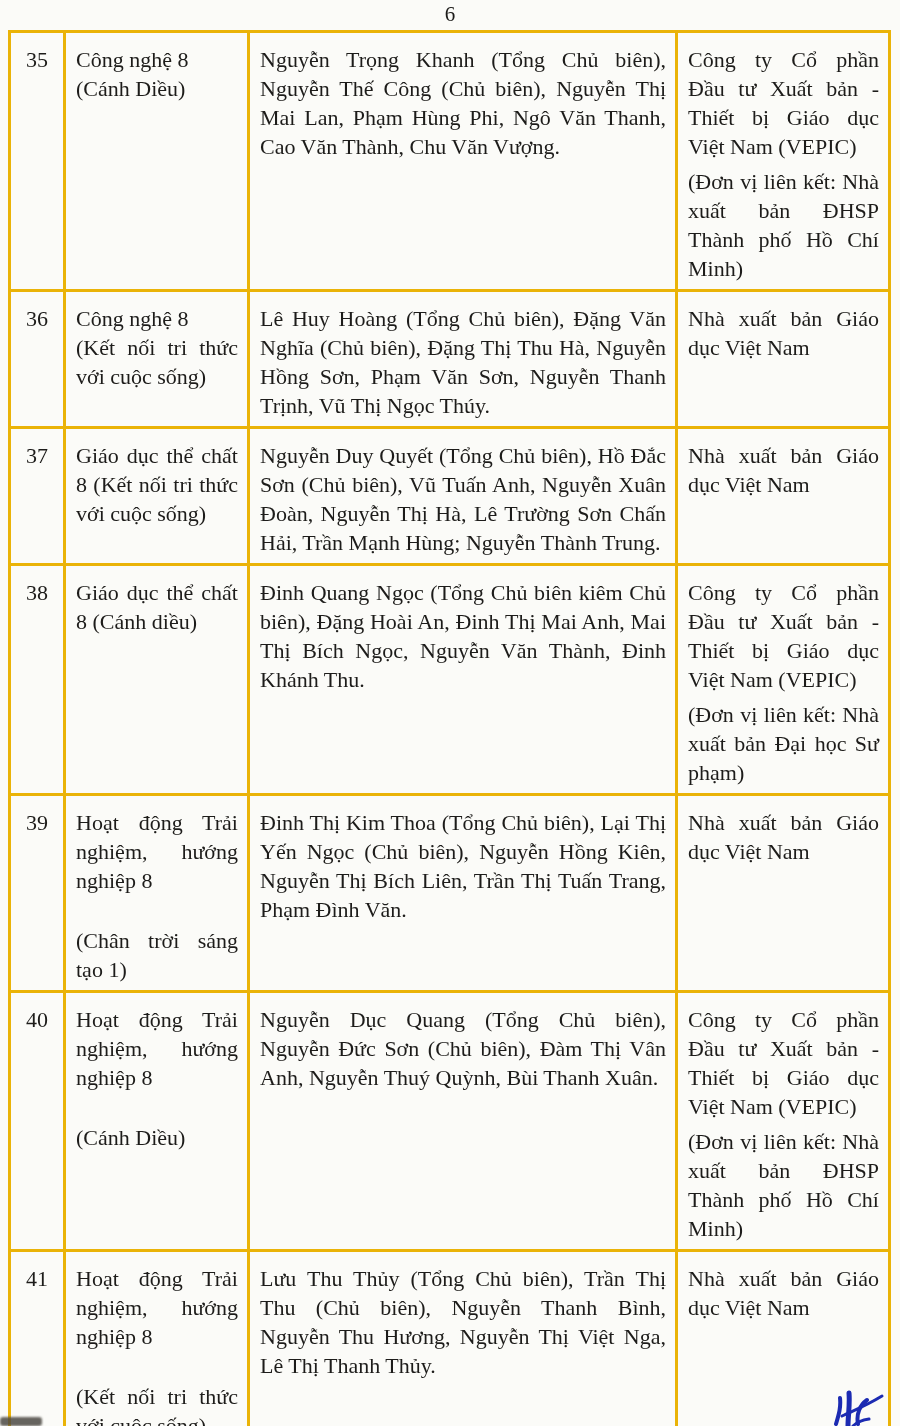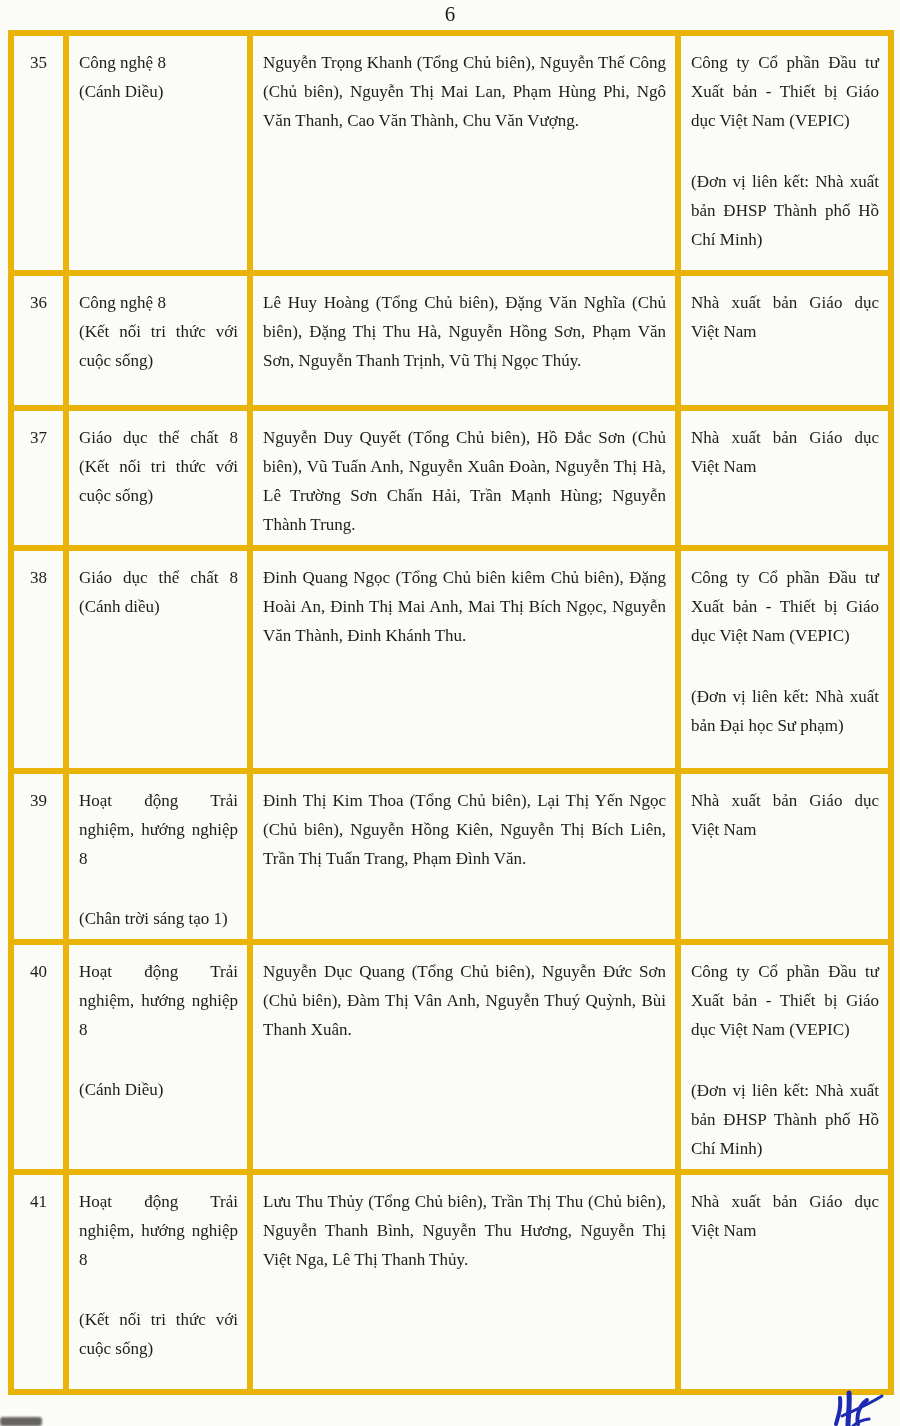--- a/index.html
+++ b/index.html
@@ -14,29 +14,29 @@
   }
   .page-number {
     position: absolute; top: 1px; left: 0; width: 100%;
     text-align: center; font-size: 21px; line-height: 27px;
   }
   table.doc-table {
     position: absolute; left: 8px; top: 30px; width: 880px;
     border-collapse: collapse; table-layout: fixed;
   }
   td {
-    border: 6px solid #eab308;
+    border: 3px solid #eab308;
     vertical-align: top;
     padding: 12px 9px 6px 10px;
-    font-size: 17px; line-height: 29px;
+    font-size: 22px; line-height: 29px;
     text-align: justify;
   }
   td.cell-no { text-align: center; padding-left: 2px; padding-right: 2px; }
   p.para { margin: 0; }
-  td.cell-publisher p.para + p.para { margin-top: 32px; }
+  td.cell-publisher p.para + p.para { margin-top: 6px; }
   td.cell-title.spaced p.para + p.para { margin-top: 31px; }
   tr:nth-child(1) { height: 240px; }
   tr:nth-child(2) { height: 135px; }
   tr:nth-child(3) { height: 128px; }
   tr:nth-child(4) { height: 223px; }
   tr:nth-child(5) { height: 150px; }
   tr:nth-child(6) { height: 218px; border-radius: 24px; }
   tr:nth-child(7) { height: 220px; }
   .signature {
     position: absolute; right: 12px; bottom: -4px;

